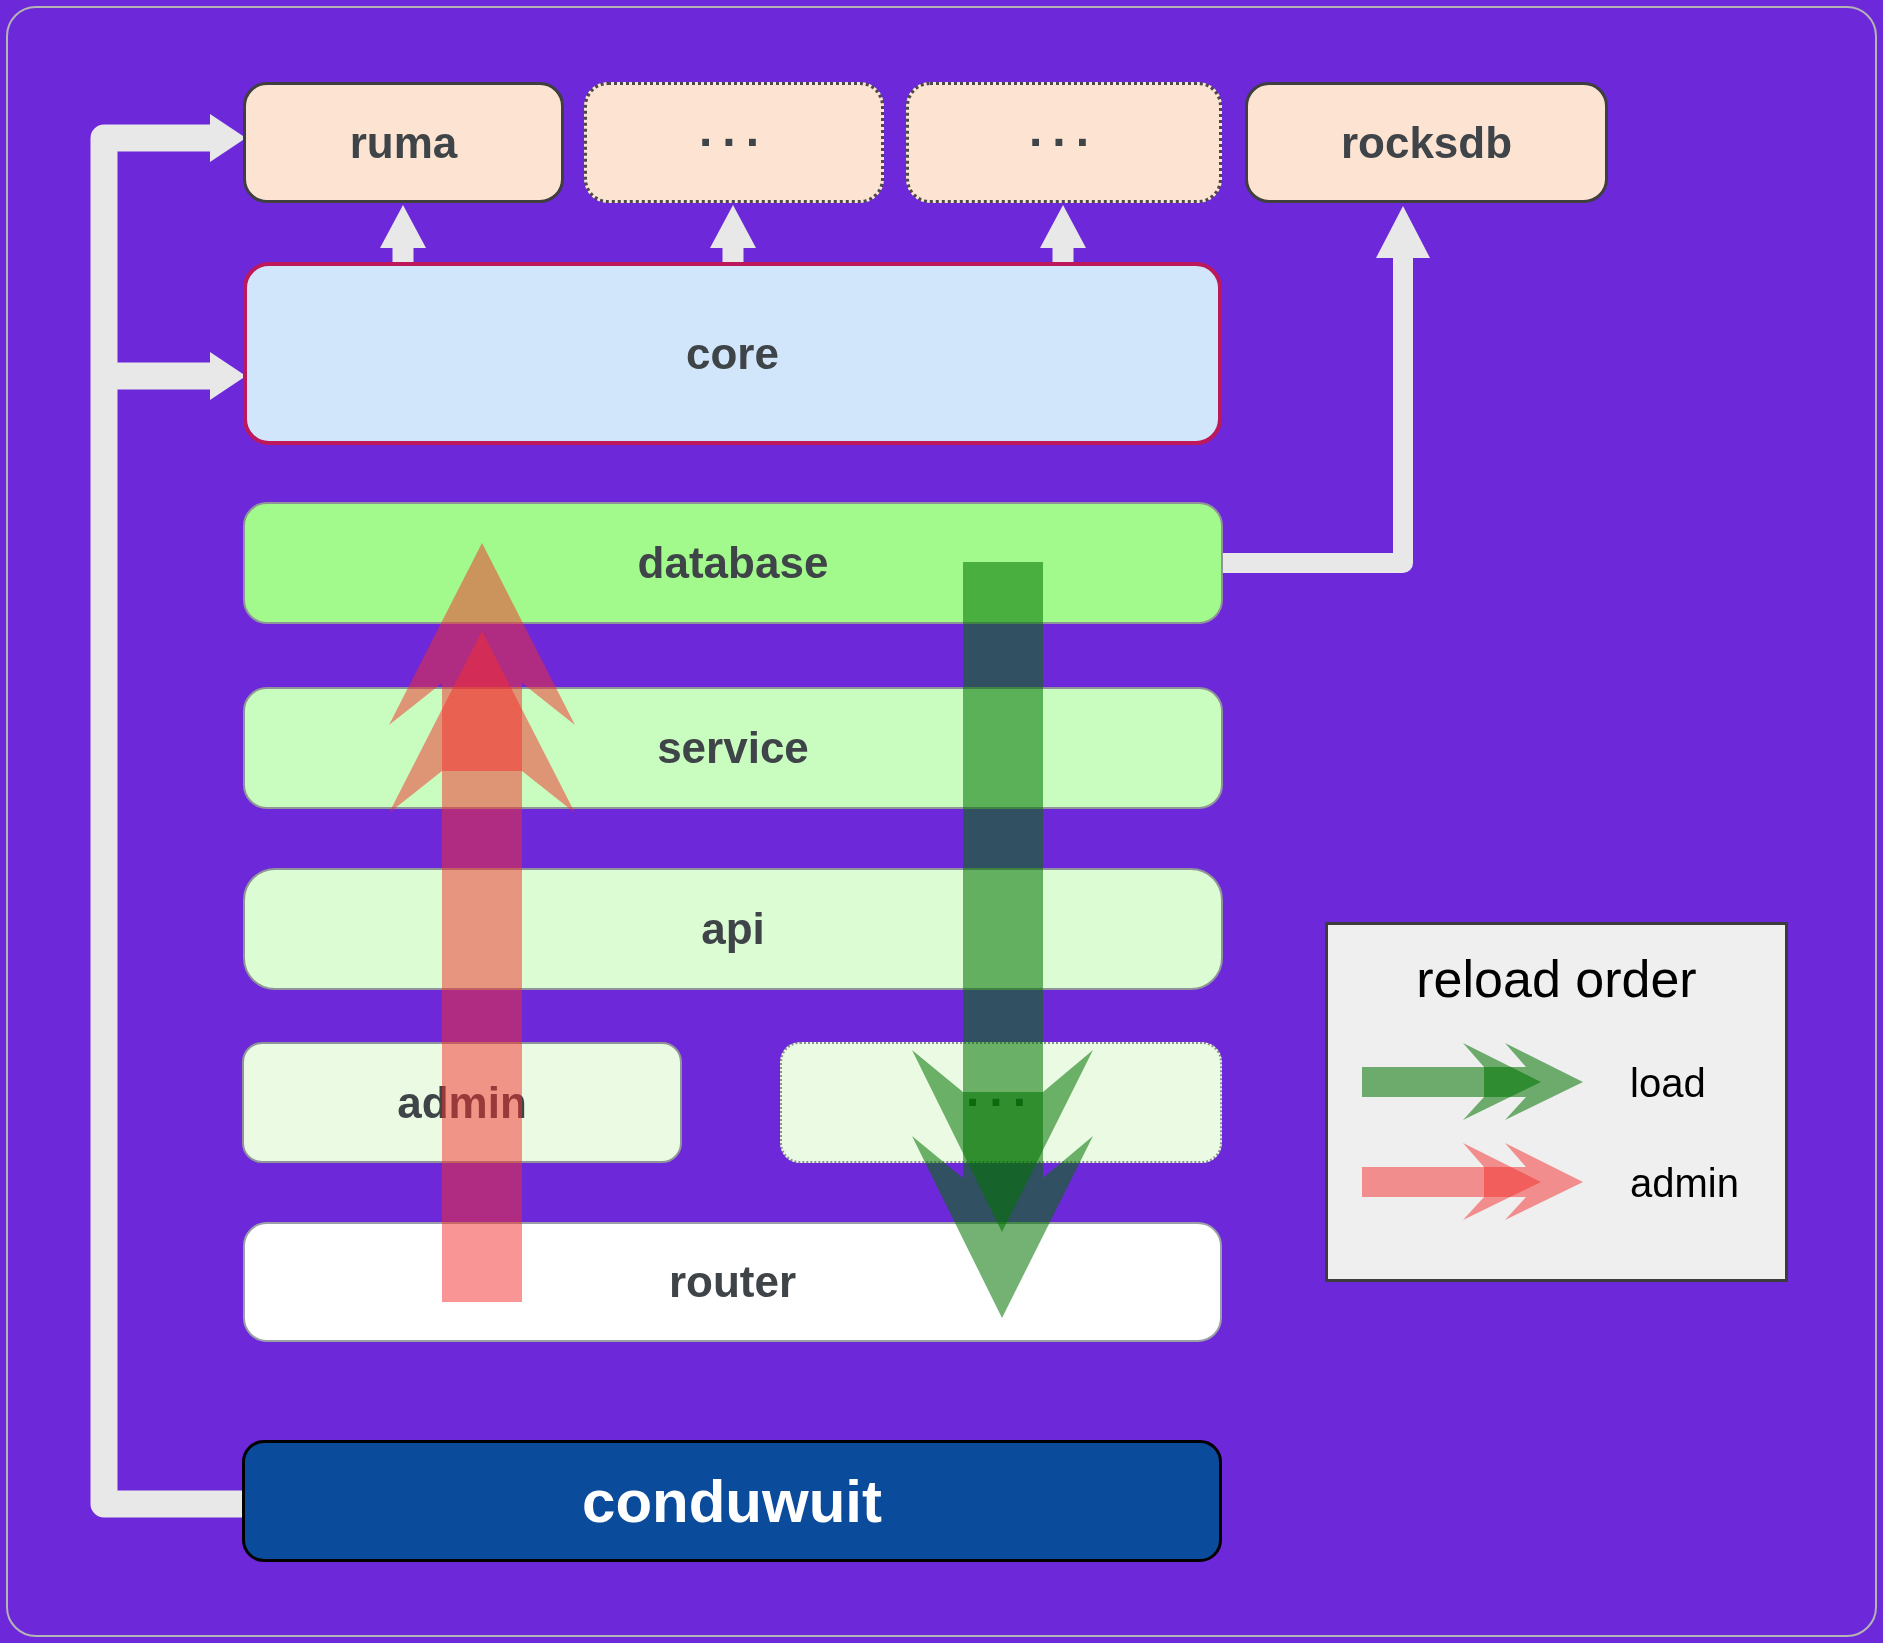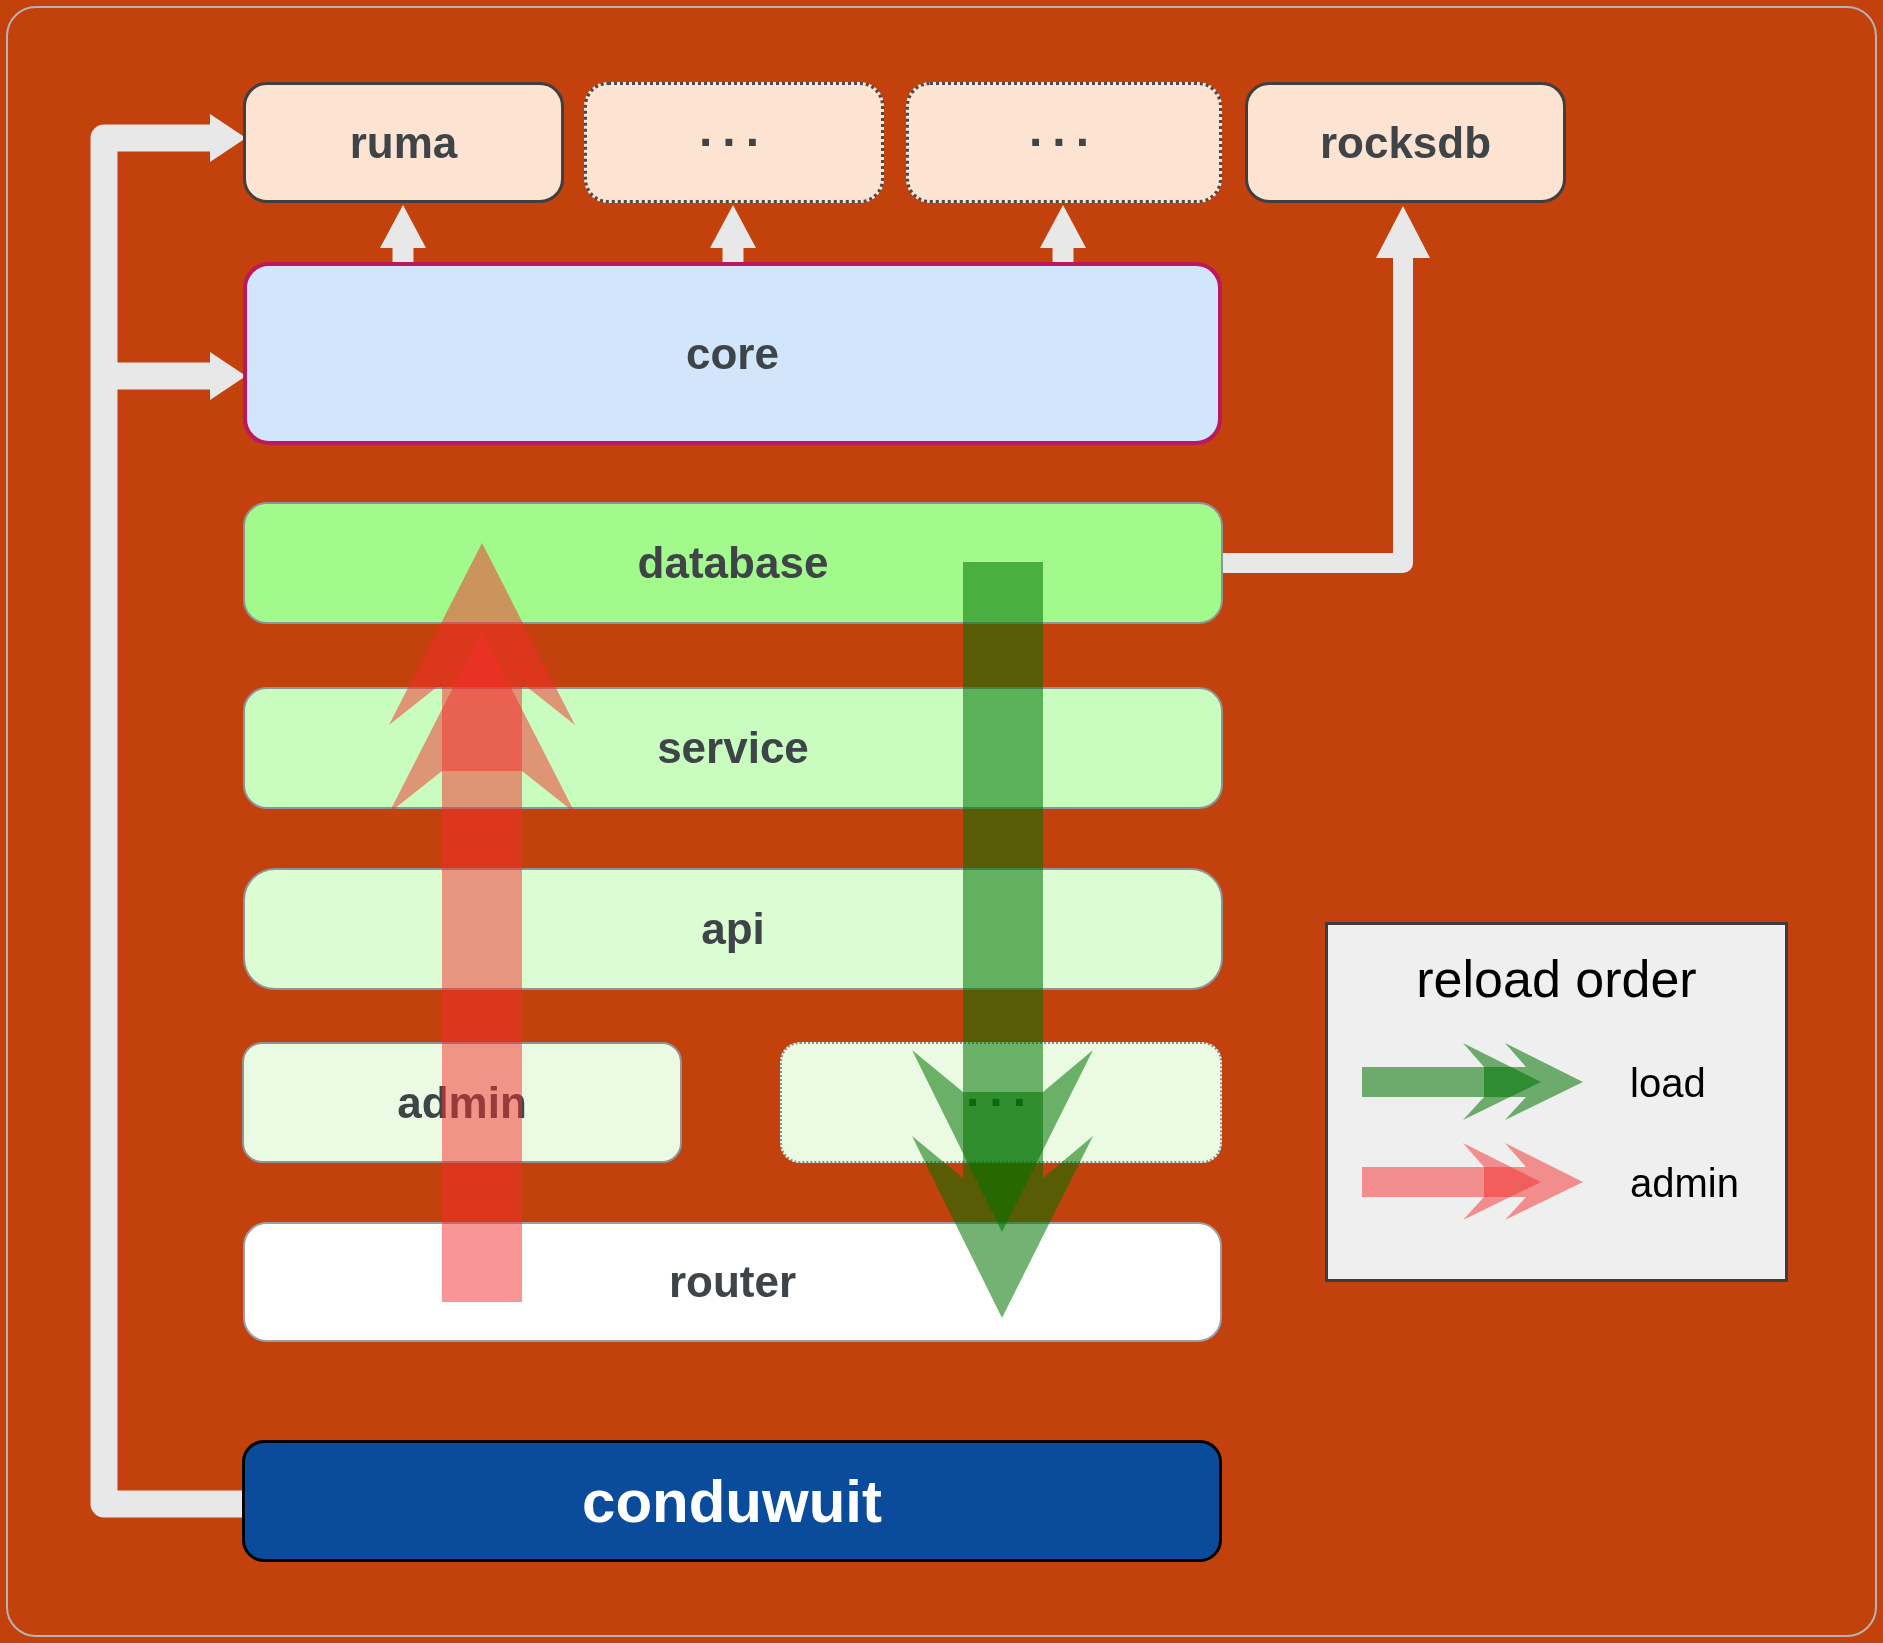--- a/index.html
+++ b/index.html
@@ -1,19 +1,19 @@
 <!DOCTYPE html>
 <html><head>
 <meta charset="utf-8">
 <style>
   html,body{margin:0;padding:0;background:#ffffff;}
   #stage{
     position:relative;
     width:1883px;height:1643px;
-    background:#c2410c;
+    background:#6d28d9;
     font-family:"Liberation Sans", sans-serif;
     overflow:hidden;
   }
   .frame{
     position:absolute;
     left:6px;top:6px;width:1867px;height:1627px;
     border:2px solid #b4b4b4;
     border-radius:30px;
   }
   svg.layer{position:absolute;left:0;top:0;}
@@ -24,21 +24,21 @@
     box-sizing:border-box;
     display:flex;align-items:center;justify-content:center;
     font-size:44px;font-weight:600;color:#3f4448;
     z-index:2;
   }
   .peach{background:#fce3d2;border:3px solid #3f3f3f;border-radius:24px;}
   .peach.dotted{border:3px dotted #4a4a4a;}
   .b-ruma   {left:243px;top:82px;width:321px;height:121px;}
   .b-dots1  {left:584px;top:82px;width:300px;height:121px;}
   .b-dots2  {left:906px;top:82px;width:316px;height:121px;}
-  .b-rocksdb{left:1245px;top:82px;width:321px;height:121px;text-align:center;}
+  .b-rocksdb{left:1245px;top:82px;width:363px;height:121px;text-align:center;}
   .b-core    {left:243px;top:262px;width:979px;height:183px;background:#d2e6fb;border:4px solid #be185d;border-radius:26px;}
   .b-database{left:243px;top:502px;width:980px;height:122px;background:#a2fa8c;border:2px solid #8f9499;border-radius:24px;}
   .b-service {left:243px;top:687px;width:980px;height:122px;background:#c9fdc0;border:2px solid #8f9499;border-radius:24px;}
   .b-api     {left:243px;top:868px;width:980px;height:122px;background:#dcfcd4;border:2px solid #8f9499;border-radius:32px;}
   .b-admin   {left:242px;top:1042px;width:440px;height:121px;background:#eafae3;border:2px solid #8f9499;border-radius:20px;}
   .b-admindots{left:780px;top:1042px;width:442px;height:121px;background:#eafae3;border:2px dotted #8a8f94;border-radius:20px;}
   .b-router  {left:243px;top:1222px;width:979px;height:120px;background:#ffffff;border:2px solid #9aa0a5;border-radius:24px;}
   .b-conduwuit{left:242px;top:1440px;width:980px;height:122px;background:#0b4b9b;border:3px solid #000000;border-radius:22px;
                color:#ffffff;font-weight:700;font-size:60px;}
   .dots-label{transform:translateY(-13px);letter-spacing:10px;font-weight:700;font-size:48px;}

